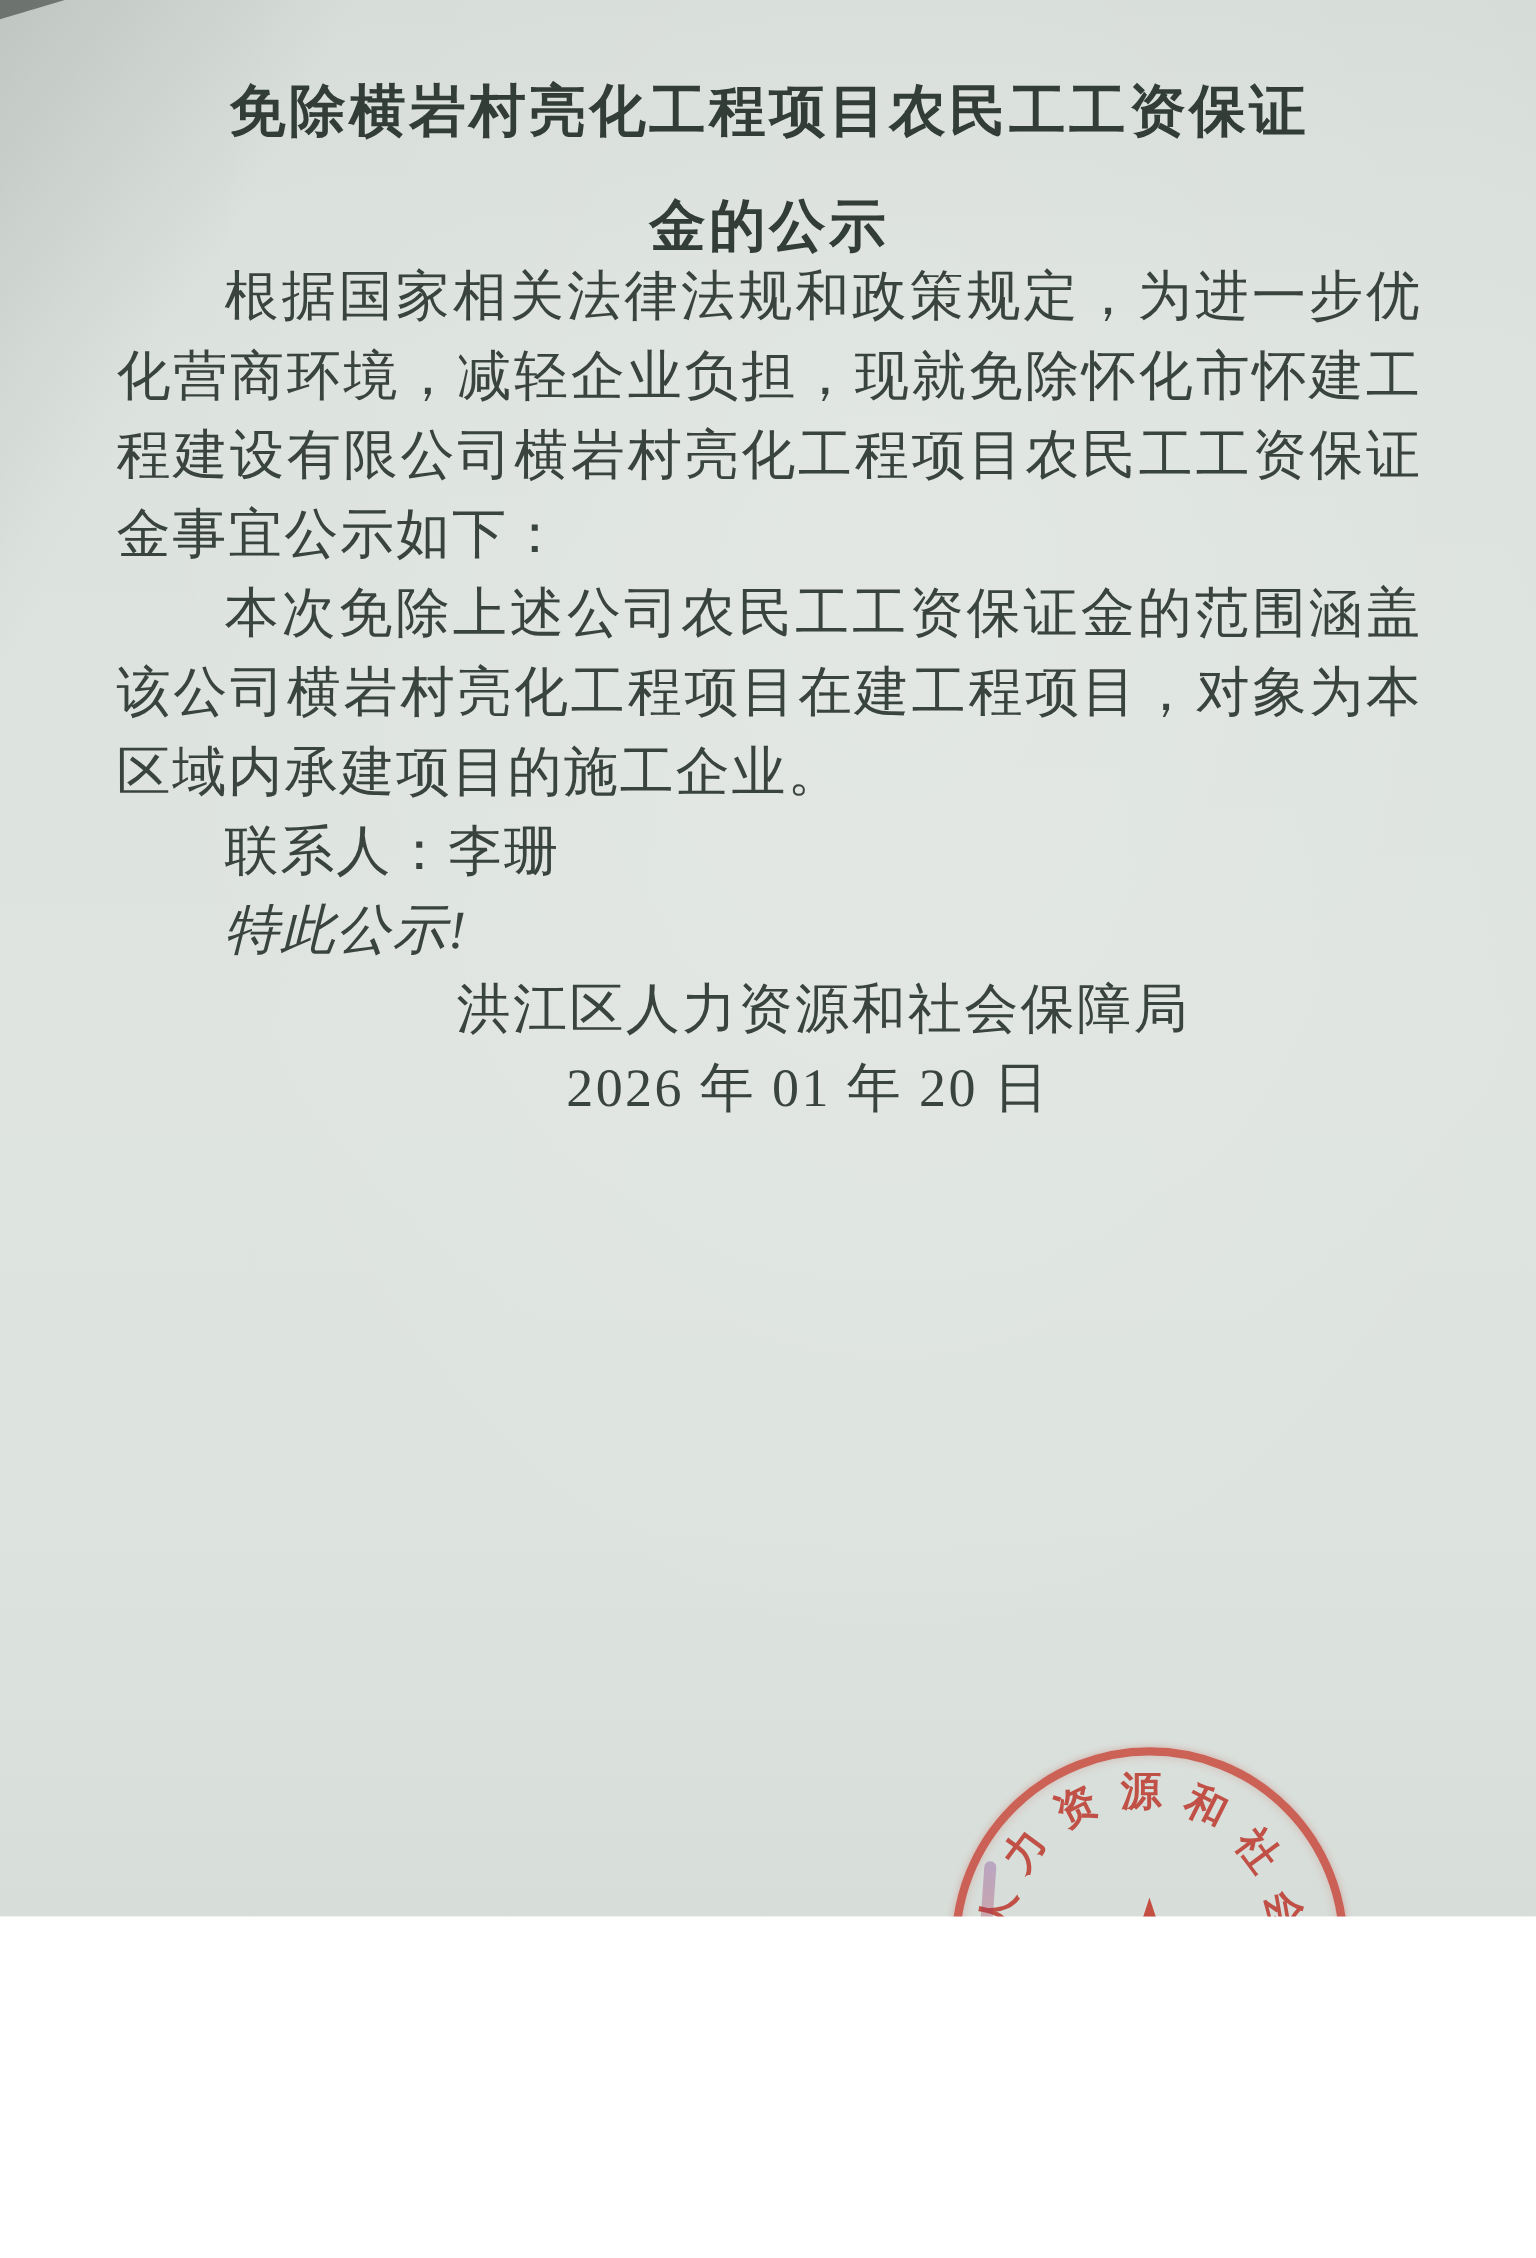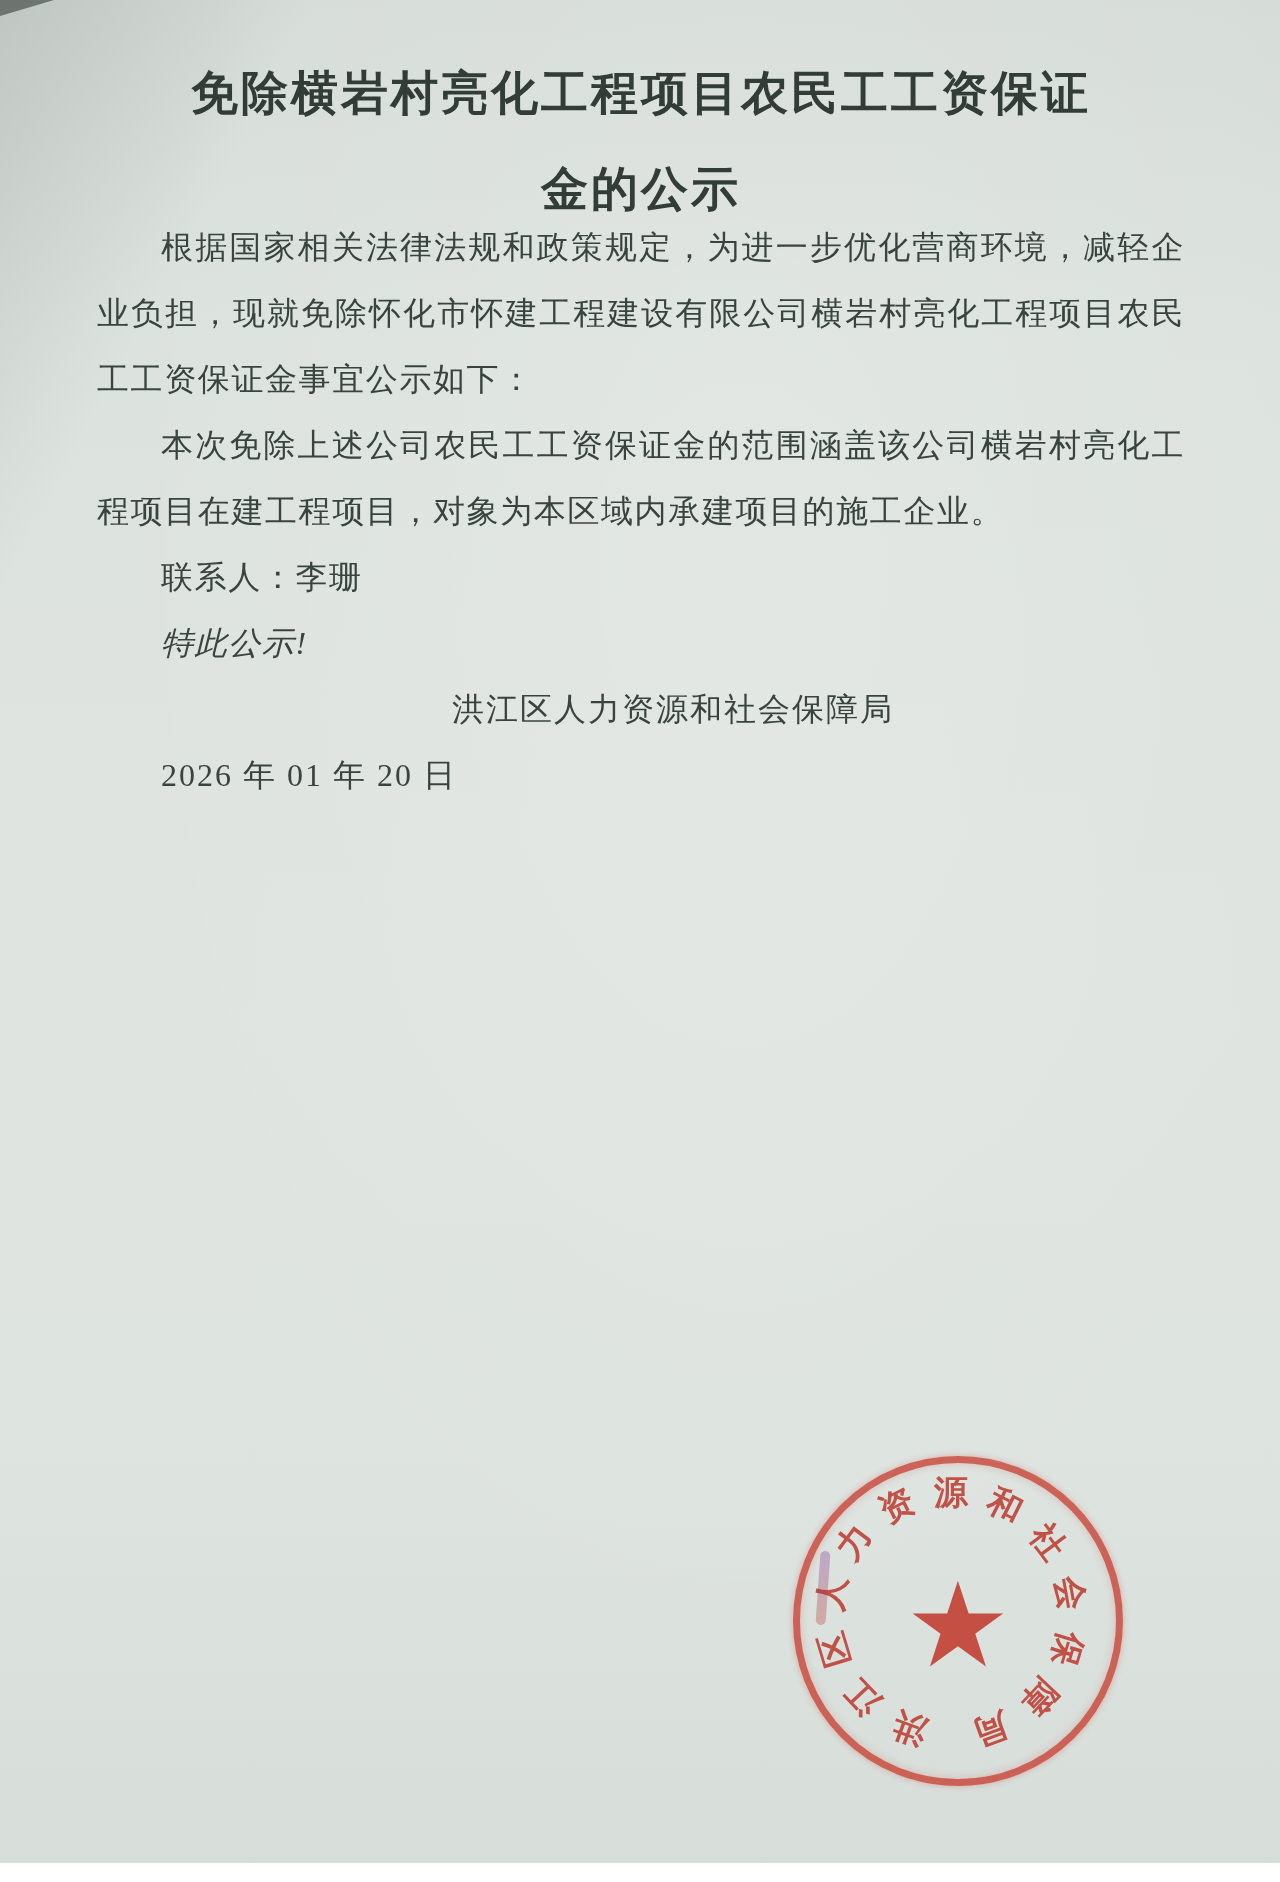--- a/index.html
+++ b/index.html
@@ -1,18 +1,18 @@
 <!DOCTYPE html>
 <html><head>
 <meta charset="utf-8">
 <style>
   html,body{margin:0;padding:0;}
   .page{
     position:relative;
-    width:1280px;height:1863px;
+    width:1280px;height:1597px;
     margin:0 auto;
     overflow:hidden;
     font-family:"Liberation Serif","DejaVu Serif",serif;
     color:#3a443e;
     background:
       radial-gradient(ellipse at 58% 30%, rgba(255,255,255,0.16), rgba(255,255,255,0) 62%),
       linear-gradient(118deg, rgba(110,122,115,0.22) 0%, rgba(110,122,115,0) 14%),
       linear-gradient(180deg,#d6dcd8 0%,#dce2de 18%,#dfe4e0 55%,#dde3df 80%,#d7ddd9 100%);
   }
   .photo-corner{
@@ -25,33 +25,33 @@
   }
   .title-line{
     text-align:center;
     font-size:47px;font-weight:700;
     letter-spacing:3px;line-height:1.02;
     color:#333d37;margin:0;
   }
   .title-line.first{margin-bottom:48px;}
   .title-line.second{}
   .body-text{
-    font-size:32px;line-height:66px;letter-spacing:1.6px;
+    font-size:45px;line-height:66px;letter-spacing:1.6px;
     text-align:justify;
   }
   .body-text p{margin:0;text-indent:2em;}
   .plain-line{margin:0;text-indent:0;}
   .closing{margin:0;margin-top:88px;text-indent:0;font-style:italic;}
   .footer-issuer{
     margin:0;margin-top:146px;text-indent:0;
     text-align:center;letter-spacing:2px;
   }
   .footer-date{
     margin:0;margin-top:8px;text-indent:0;
-    text-align:left;letter-spacing:2px;
+    text-align:center;letter-spacing:2px;
     padding-right:25px;
   }
   
   .seal{
     position:absolute;
     left:793px;top:1456px;
     width:316px;height:316px;
     border-radius:50%;
     border:7px solid rgba(198,48,34,0.72);
     box-shadow:0 0 6px rgba(198,48,34,0.30), inset 0 0 8px rgba(198,48,34,0.22);

